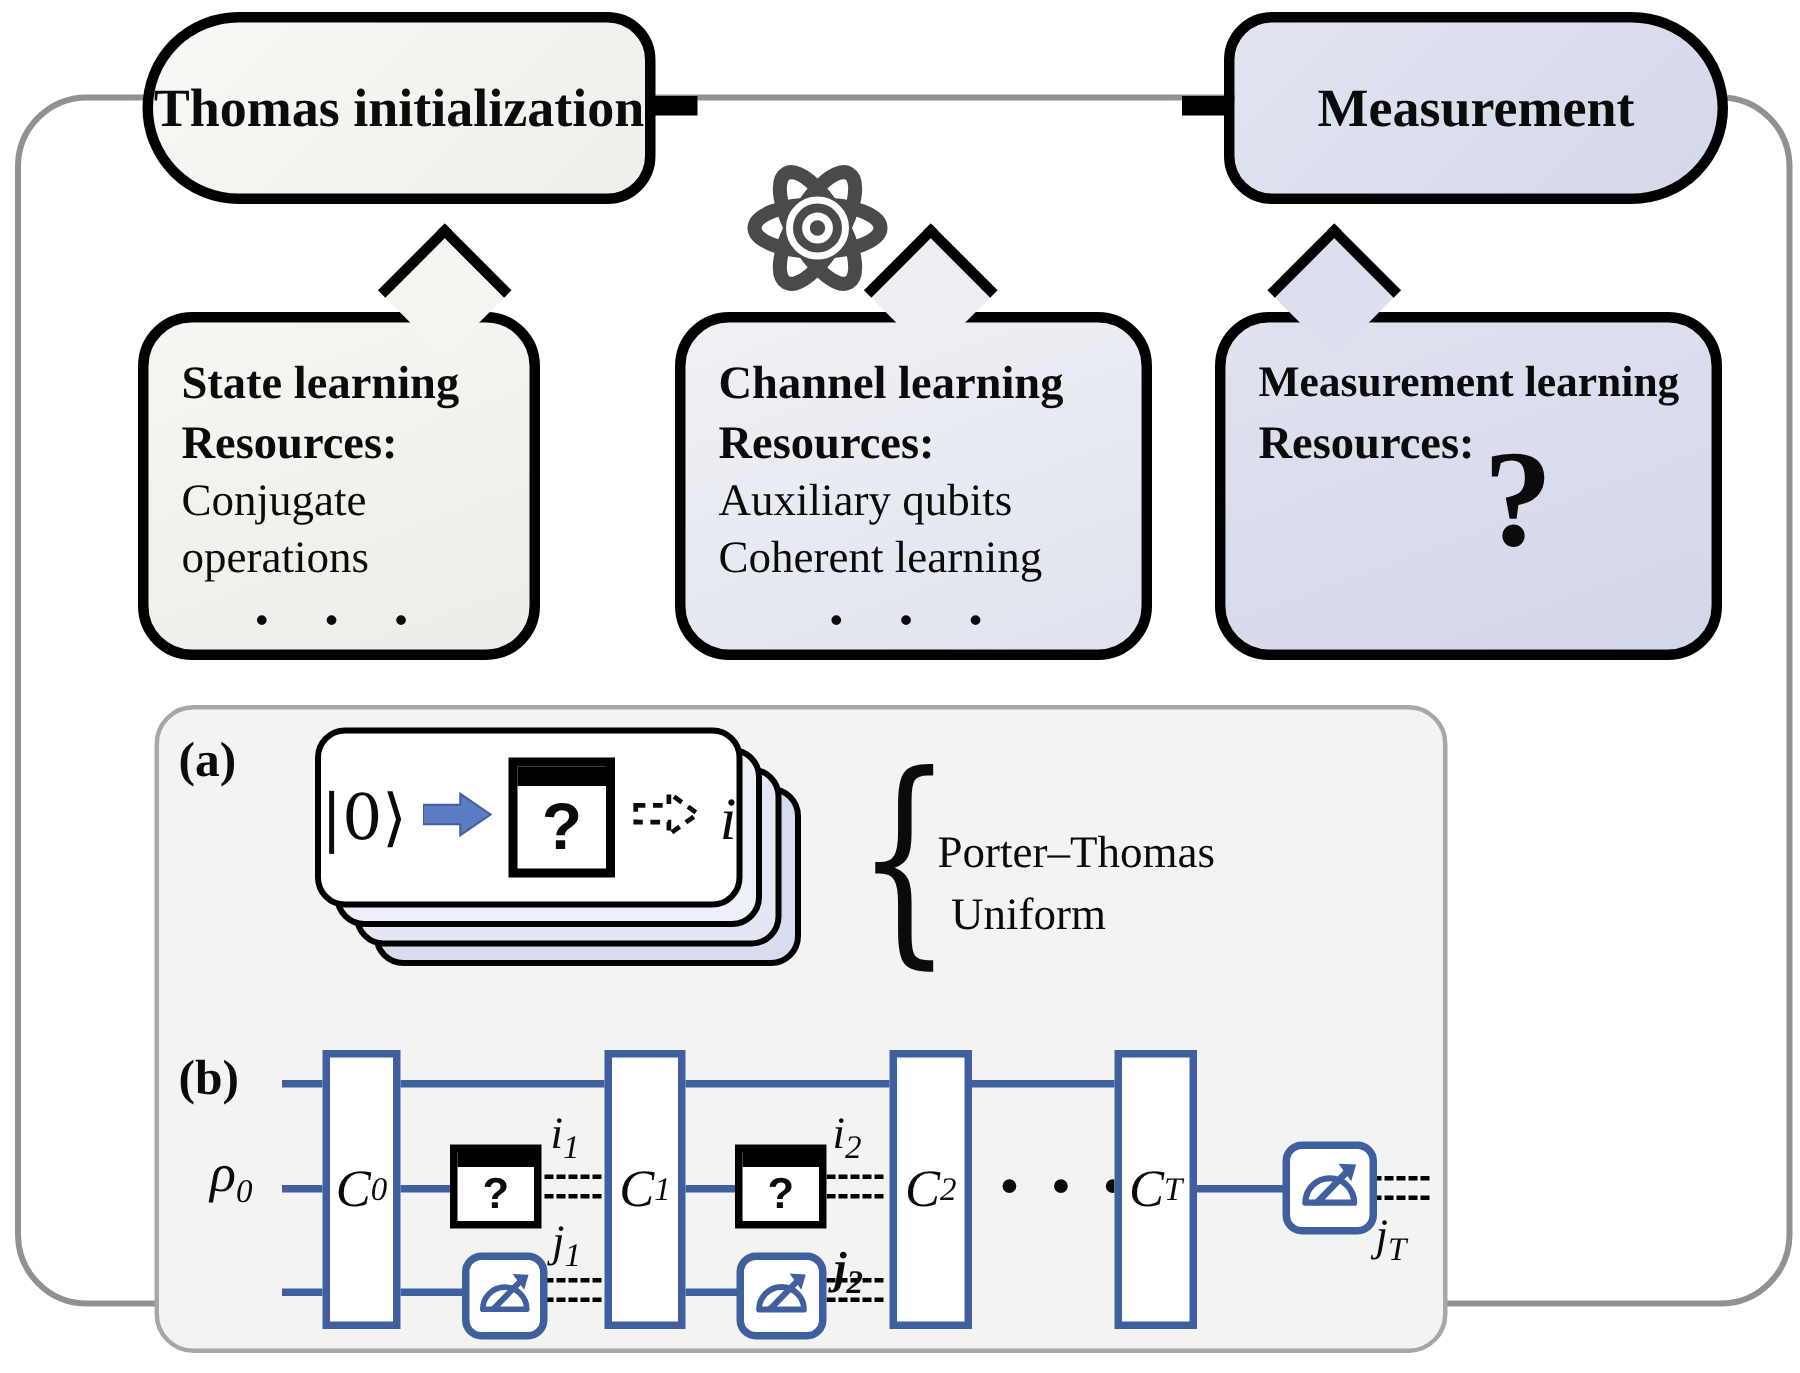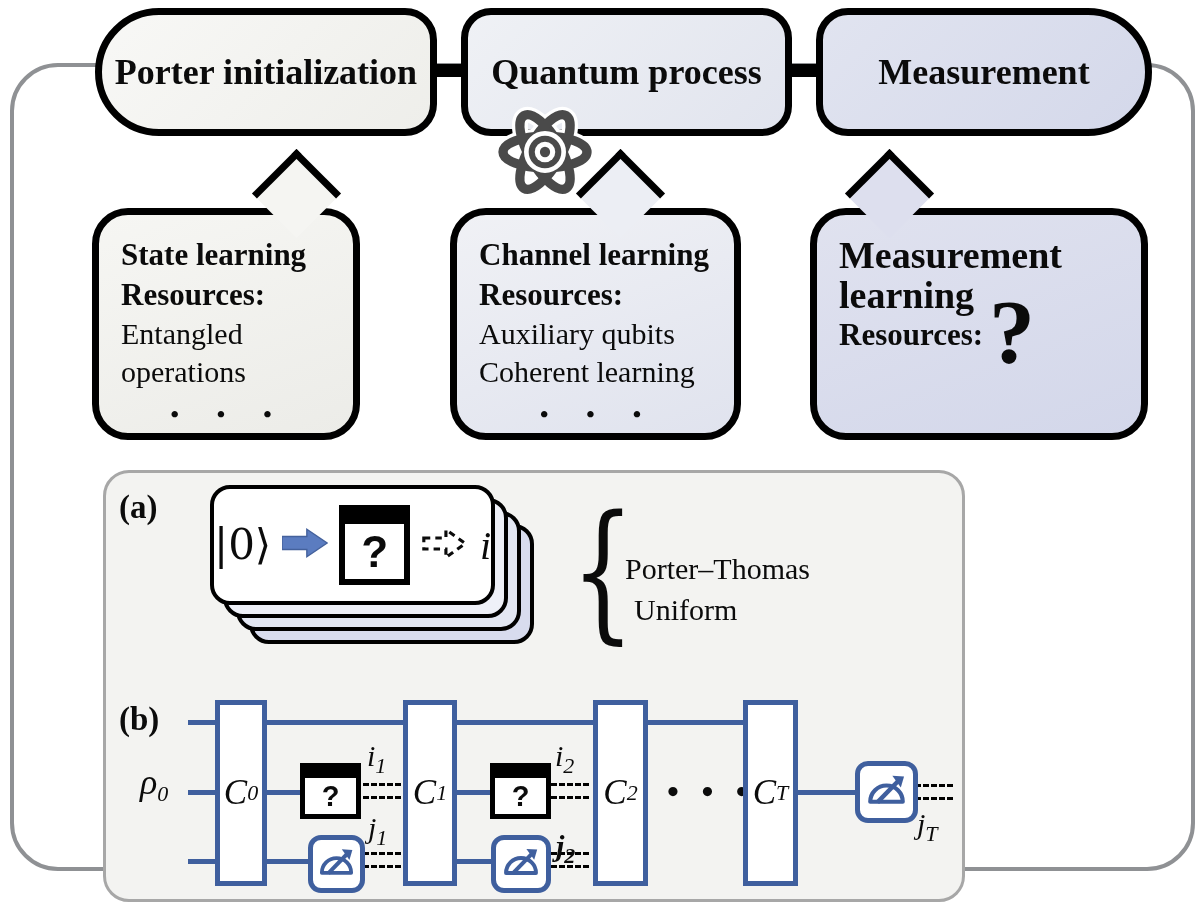--- a/index.html
+++ b/index.html
@@ -18,21 +18,21 @@
   .pill2{left:461px;top:8px;width:331px;border-radius:30px;
          background:linear-gradient(135deg,#eff1f5,#e1e4ee);}
   .pill3{left:816px;top:8px;width:336px;border-radius:32px 64px 64px 32px;
          background:linear-gradient(135deg,#e1e4f0,#d4d8ea);}
   .conn{top:64px;width:32px;height:13px;background:#000;z-index:2;}
 
   
   .bubble{top:208px;height:232px;border:7px solid #000;border-radius:36px;z-index:3;box-sizing:border-box;
           padding:20px 16px 0 22px;}
   .bub1{left:92px;width:268px;background:linear-gradient(160deg,#f6f6f3,#ecece8);}
-  .bub2{left:450px;width:291px;background:linear-gradient(160deg,#f0f1f5,#e0e3ee);}
+  .bub2{left:450px;width:318px;background:linear-gradient(160deg,#f0f1f5,#e0e3ee);}
   .bub3{left:810px;width:338px;background:linear-gradient(160deg,#e0e2ef,#d3d7ea);}
   .b-title{font-weight:bold;font-size:31px;line-height:40px;}
   .b-res{font-weight:bold;font-size:31px;line-height:40px;}
   .b-item{font-size:30px;line-height:38px;}
   .b-dots{text-align:center;font-size:24px;font-weight:bold;letter-spacing:16px;margin-top:10px;}
   .big-q{position:absolute;left:172px;top:62px;font-size:92px;font-weight:bold;line-height:1.2;}
   .tail{width:56px;height:56px;transform:rotate(45deg);border-top:7px solid #000;border-left:7px solid #000;z-index:4;}
   .tail1{left:265px;top:162px;background:#f5f5f2;}
   .tail2{left:589px;top:162px;background:#eceef4;}
   .tail3{left:858px;top:162px;background:#dddfee;}
@@ -75,24 +75,21 @@
 </head>
 <body>
 
 <div id="fig">
 
   <div class="abs frame"></div>
 
   <div class="abs conn" style="left:433px;"></div>
   <div class="abs conn" style="left:788px;"></div>
   <div class="abs pill pill1">
-    <span>Porter initialization</span>
-  </div>
-  <div class="abs pill pill2">
-    <span>Quantum process</span>
+    <span>Thomas initialization</span>
   </div>
   <div class="abs pill pill3">
     <span>Measurement</span>
   </div>
 
   <div class="abs" style="left:487px;top:96px;width:116px;height:112px;z-index:5;">
     <svg viewBox="0 0 120 120" width="116" height="112">
       <g fill="none" stroke="#ffffff" stroke-width="17">
         <ellipse cx="60" cy="60" rx="45" ry="17"></ellipse>
         <ellipse cx="60" cy="60" rx="45" ry="17" transform="rotate(60 60 60)"></ellipse>
@@ -109,32 +106,32 @@
     </svg>
   </div>
 
   <div class="abs tail tail1"></div>
   <div class="abs tail tail2"></div>
   <div class="abs tail tail3"></div>
 
   <div class="abs bubble bub1">
     <div class="b-title">State learning</div>
     <div class="b-res">Resources:</div>
-    <div class="b-item">Entangled operations</div>
+    <div class="b-item">Conjugate operations</div>
     <div class="b-dots">• • •</div>
   </div>
   <div class="abs bubble bub2">
     <div class="b-title">Channel learning</div>
     <div class="b-res">Resources:</div>
     <div class="b-item">Auxiliary qubits</div>
     <div class="b-item">Coherent learning</div>
     <div class="b-dots">• • •</div>
   </div>
   <div class="abs bubble bub3">
-    <div class="b-title" style="font-size:38px;">Measurement learning</div>
+    <div class="b-title" style="font-size:29px;">Measurement learning</div>
     <div class="b-res">Resources:</div>
     <div class="big-q">?</div>
   </div>
 
   <div class="abs panel">
 
     <div class="abs plabel" style="left:13px;top:18px;">(a)</div>
 
     <div class="abs card" style="left:143px;top:51px;background:#d8dcee;"></div>
     <div class="abs card" style="left:130px;top:38px;background:#e3e7f3;"></div>

